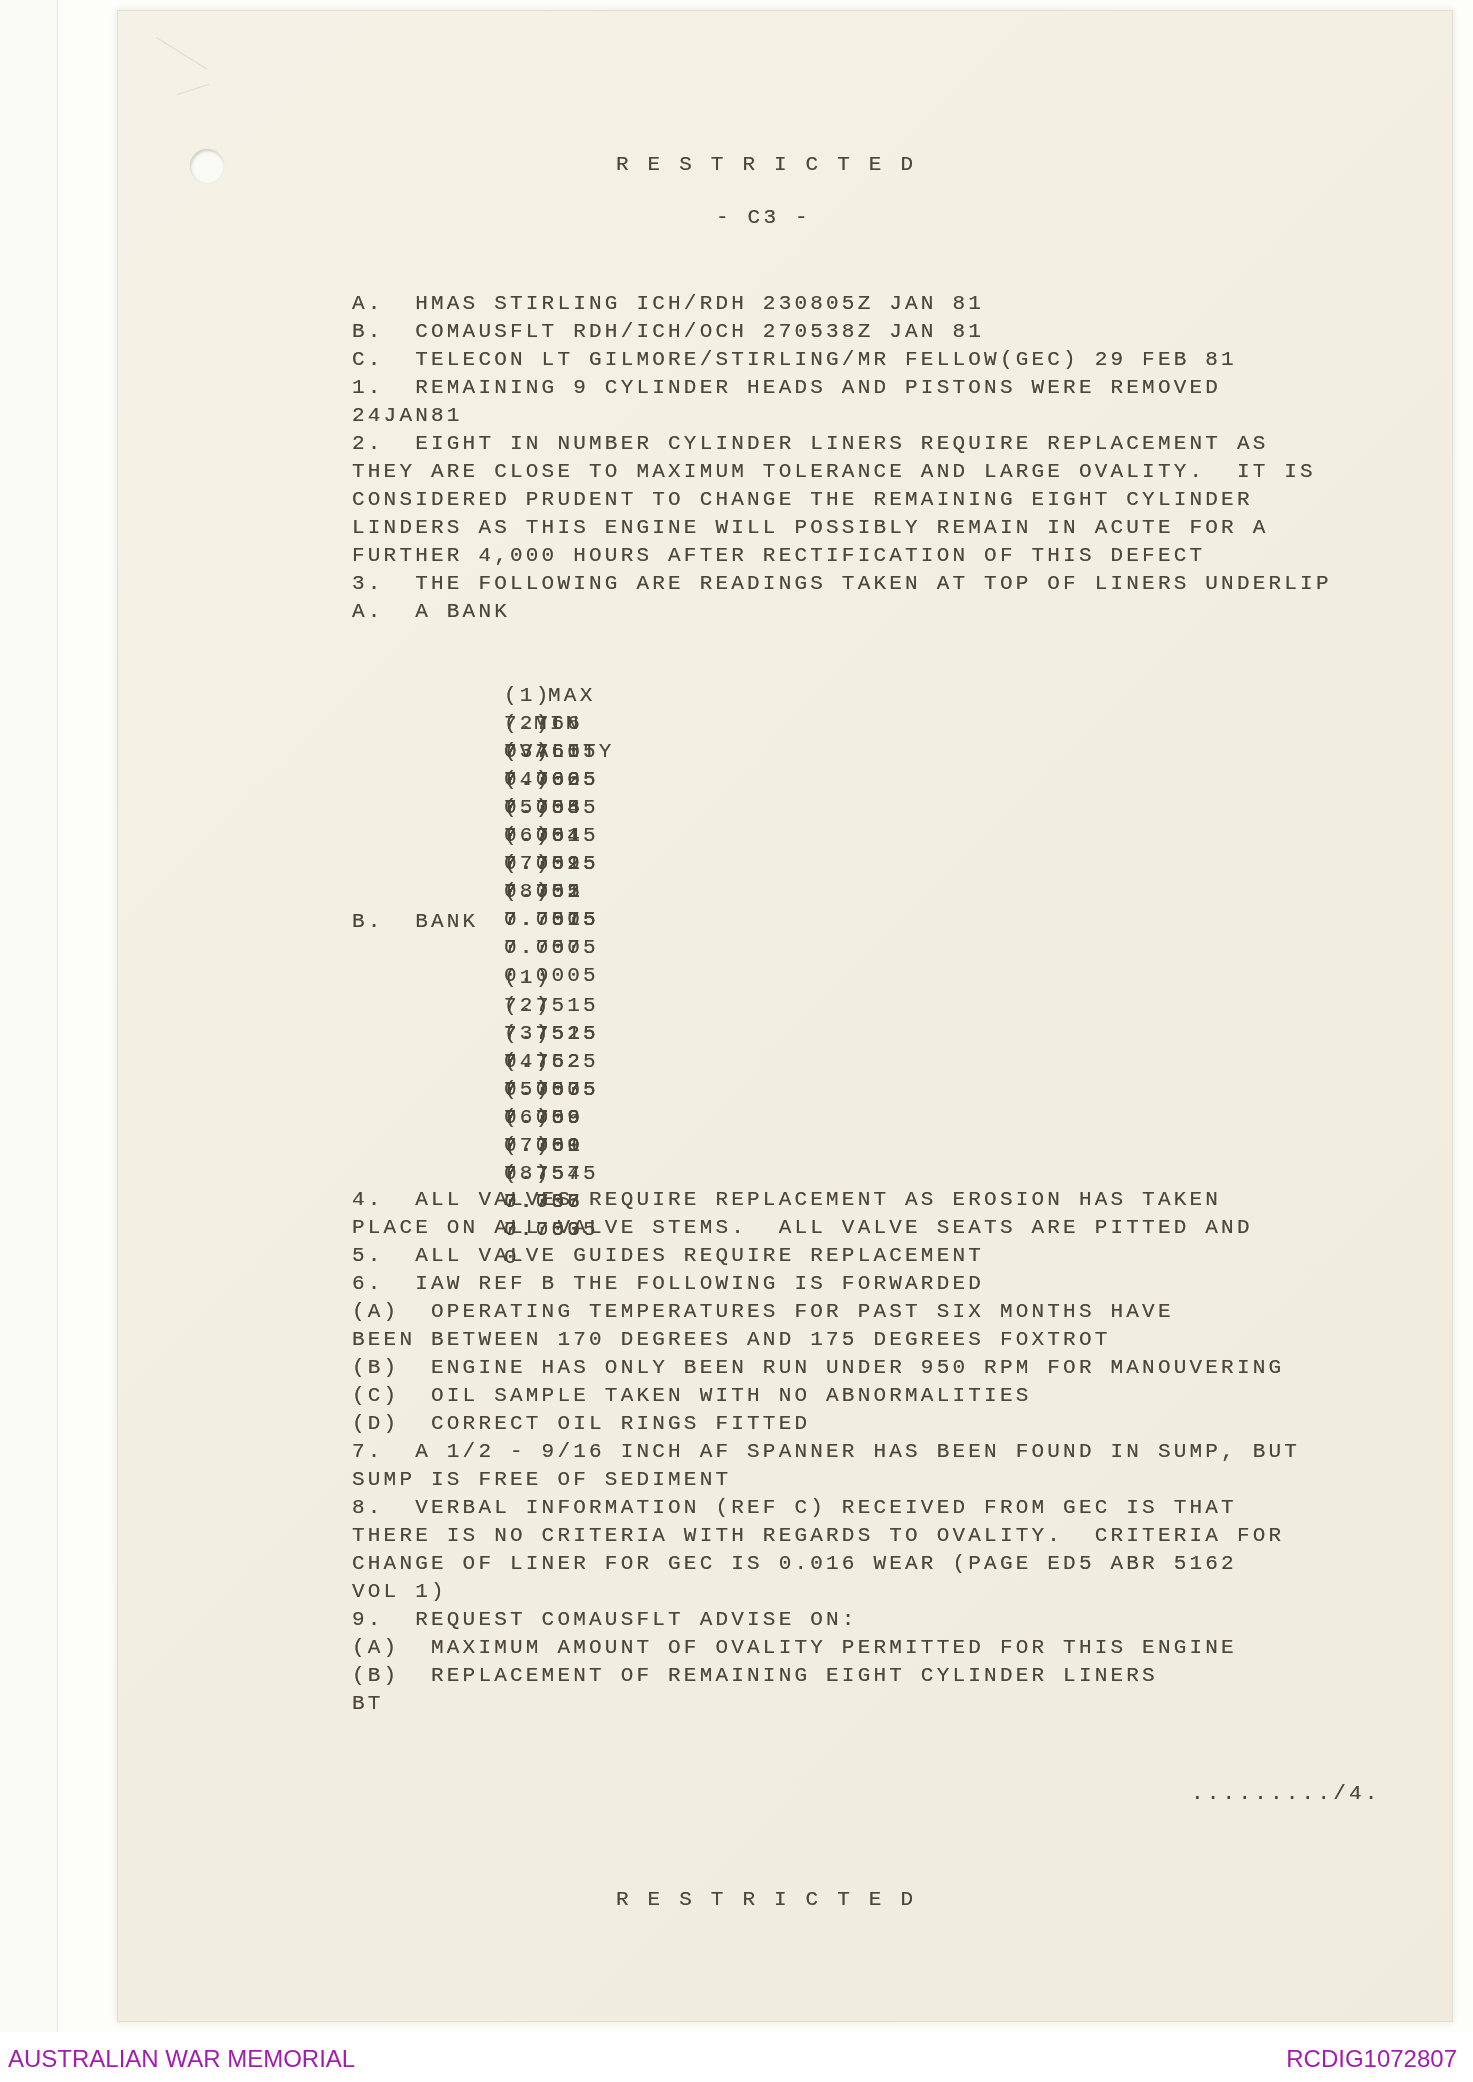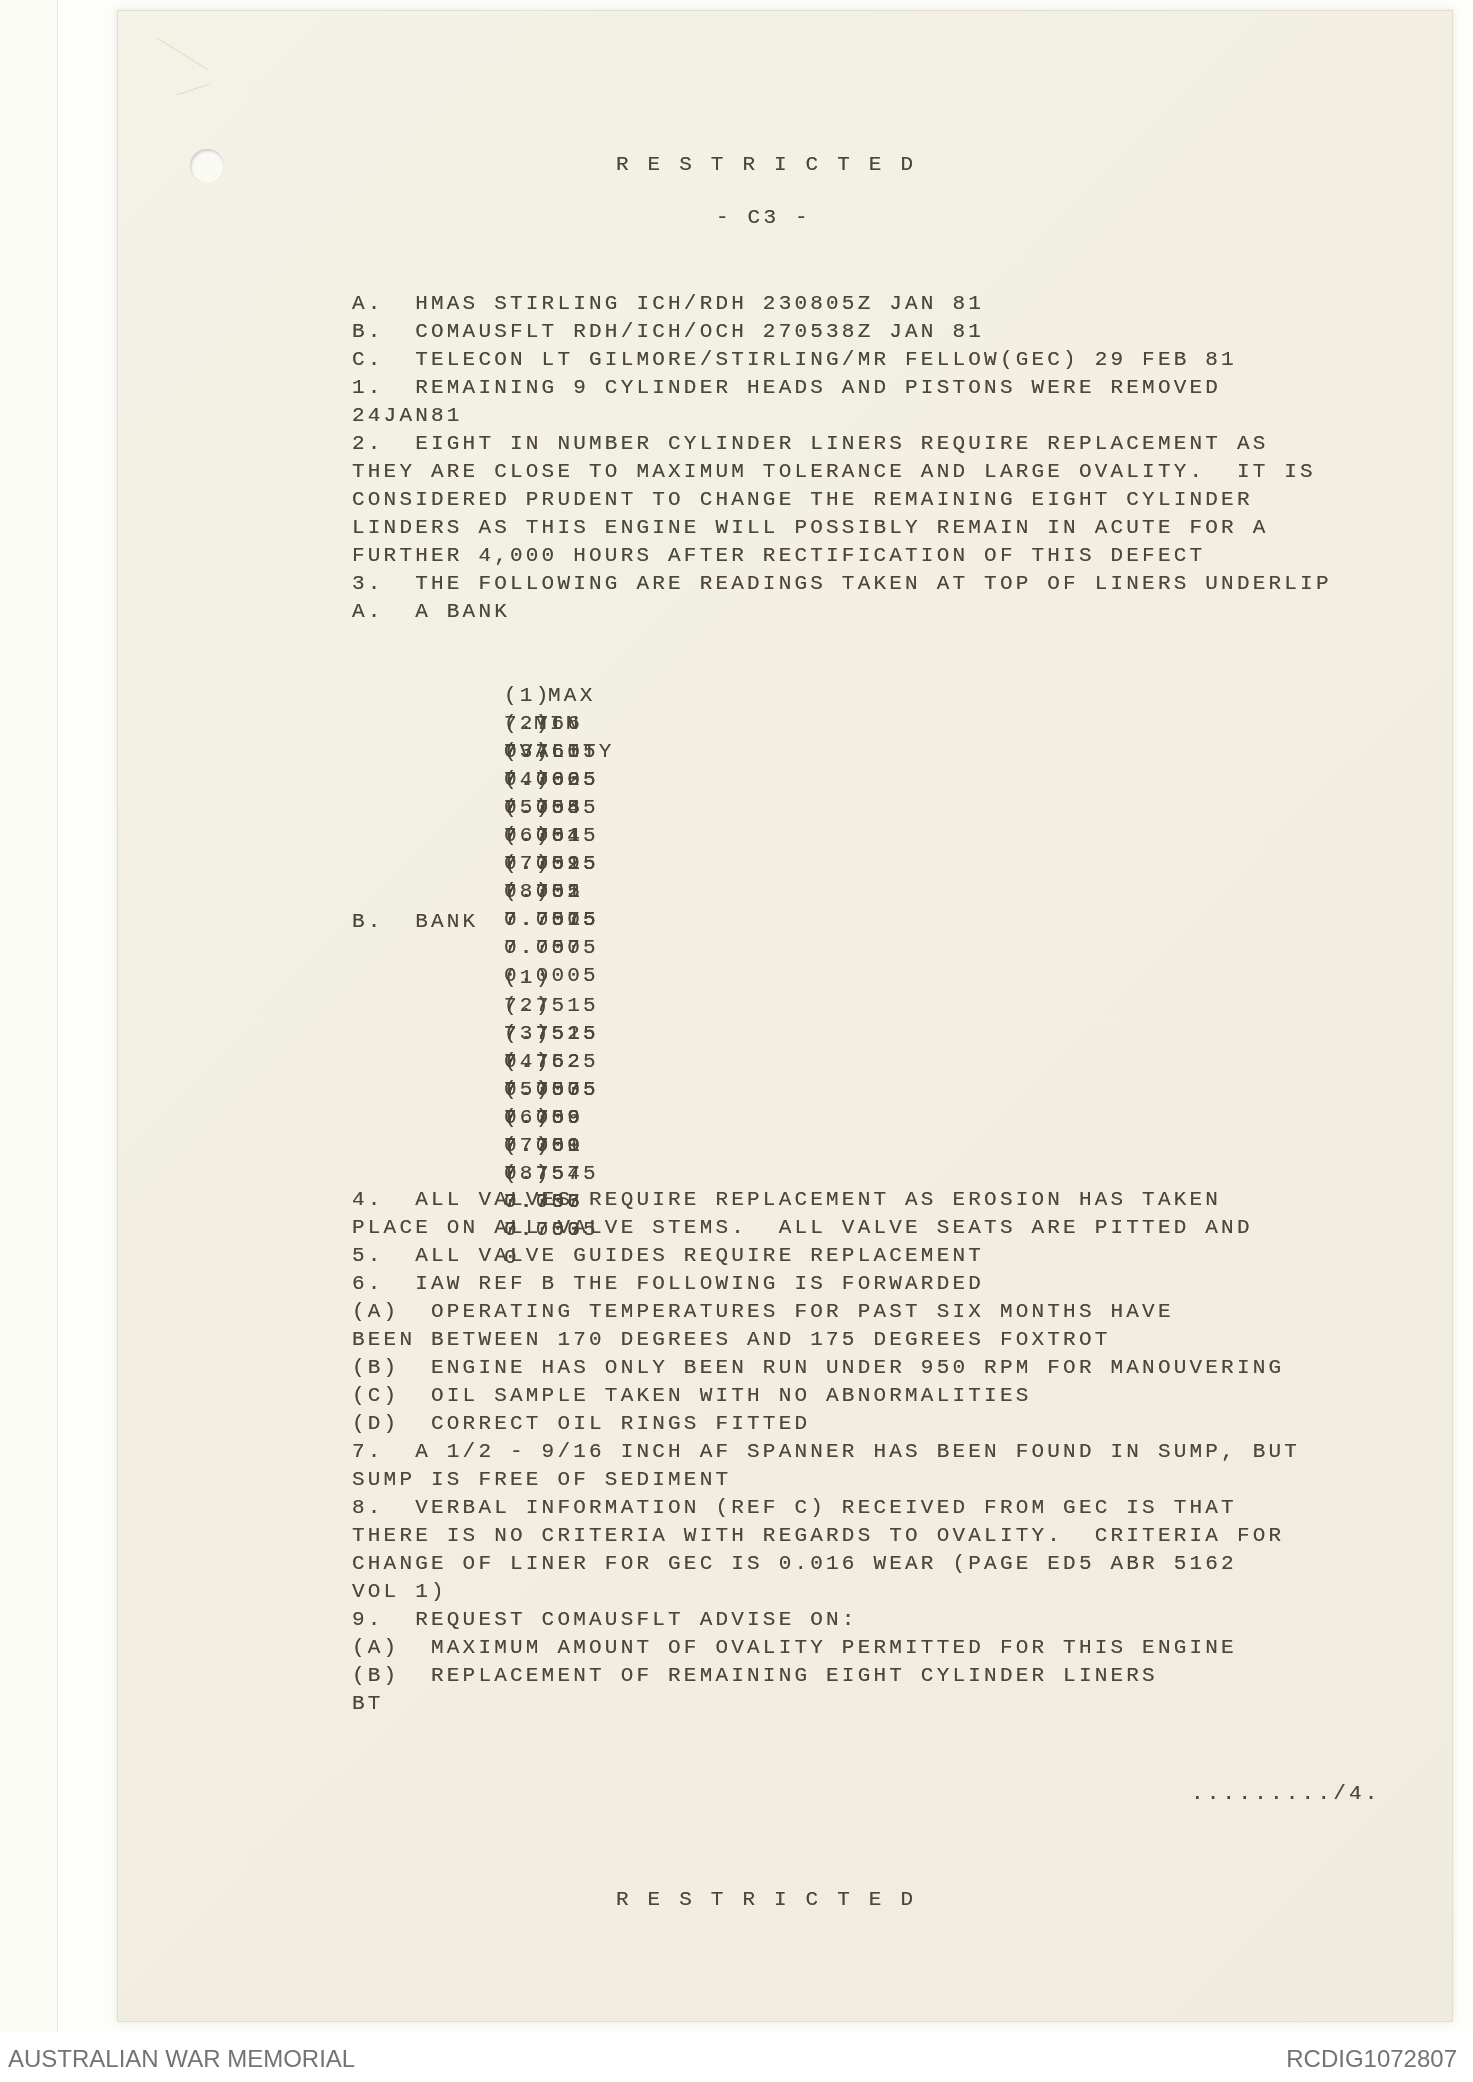--- a/index.html
+++ b/index.html
@@ -62,21 +62,21 @@
 
   .table-b    { margin-top: 30px; }
   .block2     { margin-top: 26px; }
   .dots       { margin-top: 62px; margin-left: 839px; }
   .cls-bottom { margin-top: 78px; margin-left: 264px; }
 
   .footer-bar {
     position: absolute; left: 0; bottom: 0; width: 100%; height: 50px;
     background: #ffffff;
     font-family: "Liberation Sans", "DejaVu Sans", sans-serif;
-    font-size: 24px; color: #737373;
+    font-size: 24px; color: #a21caf;
   }
   .footer-left  { position: absolute; left: 8px;  bottom: 9px; }
   .footer-right { position: absolute; right: 16px; bottom: 9px; }
 </style>
 </head>
 <body>
 
 <div class="stage">
   <div class="scan-edge"></div>
 

